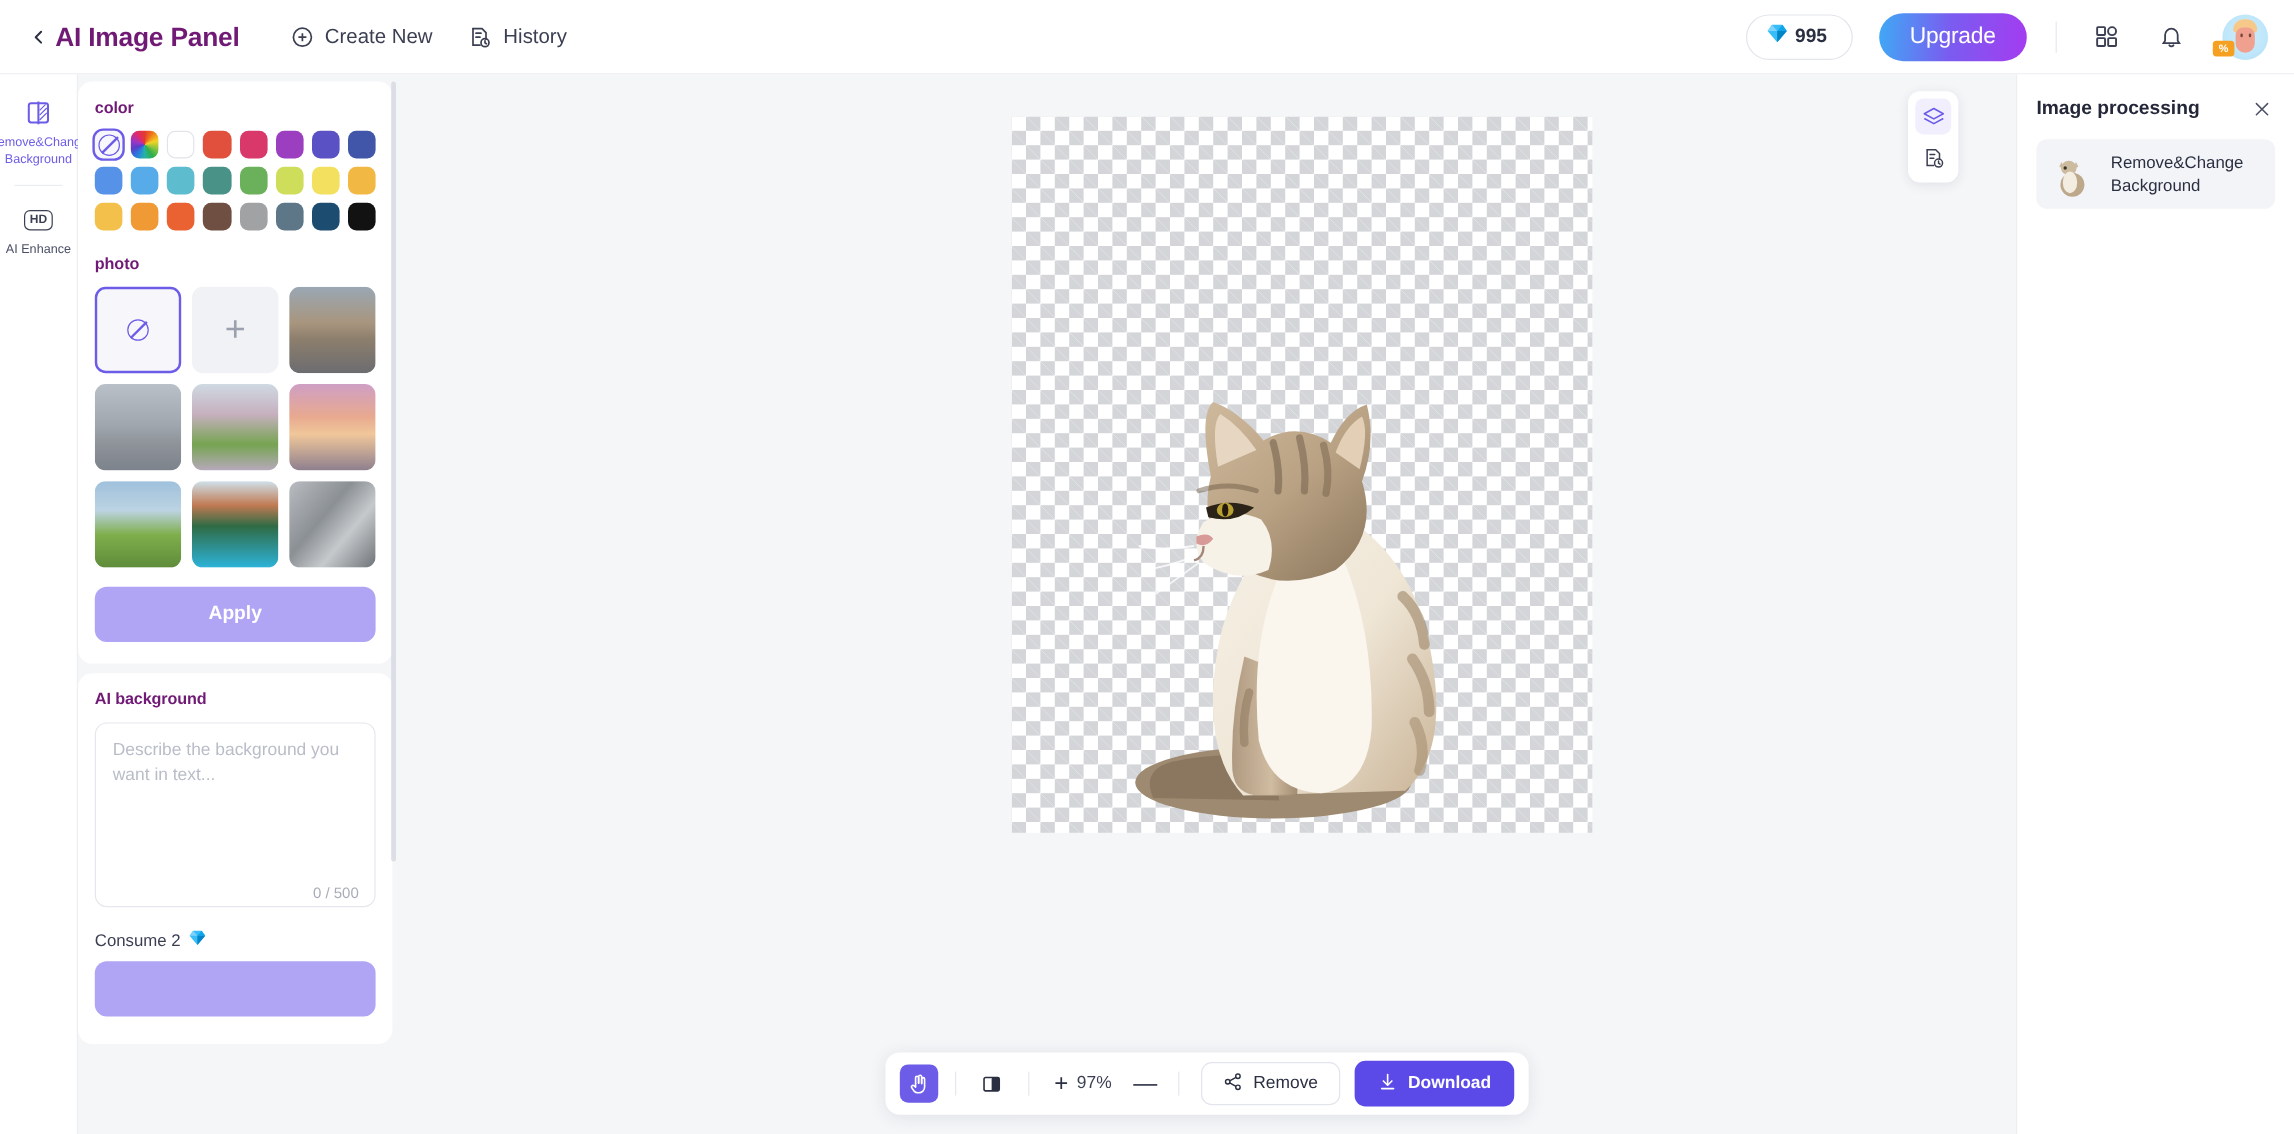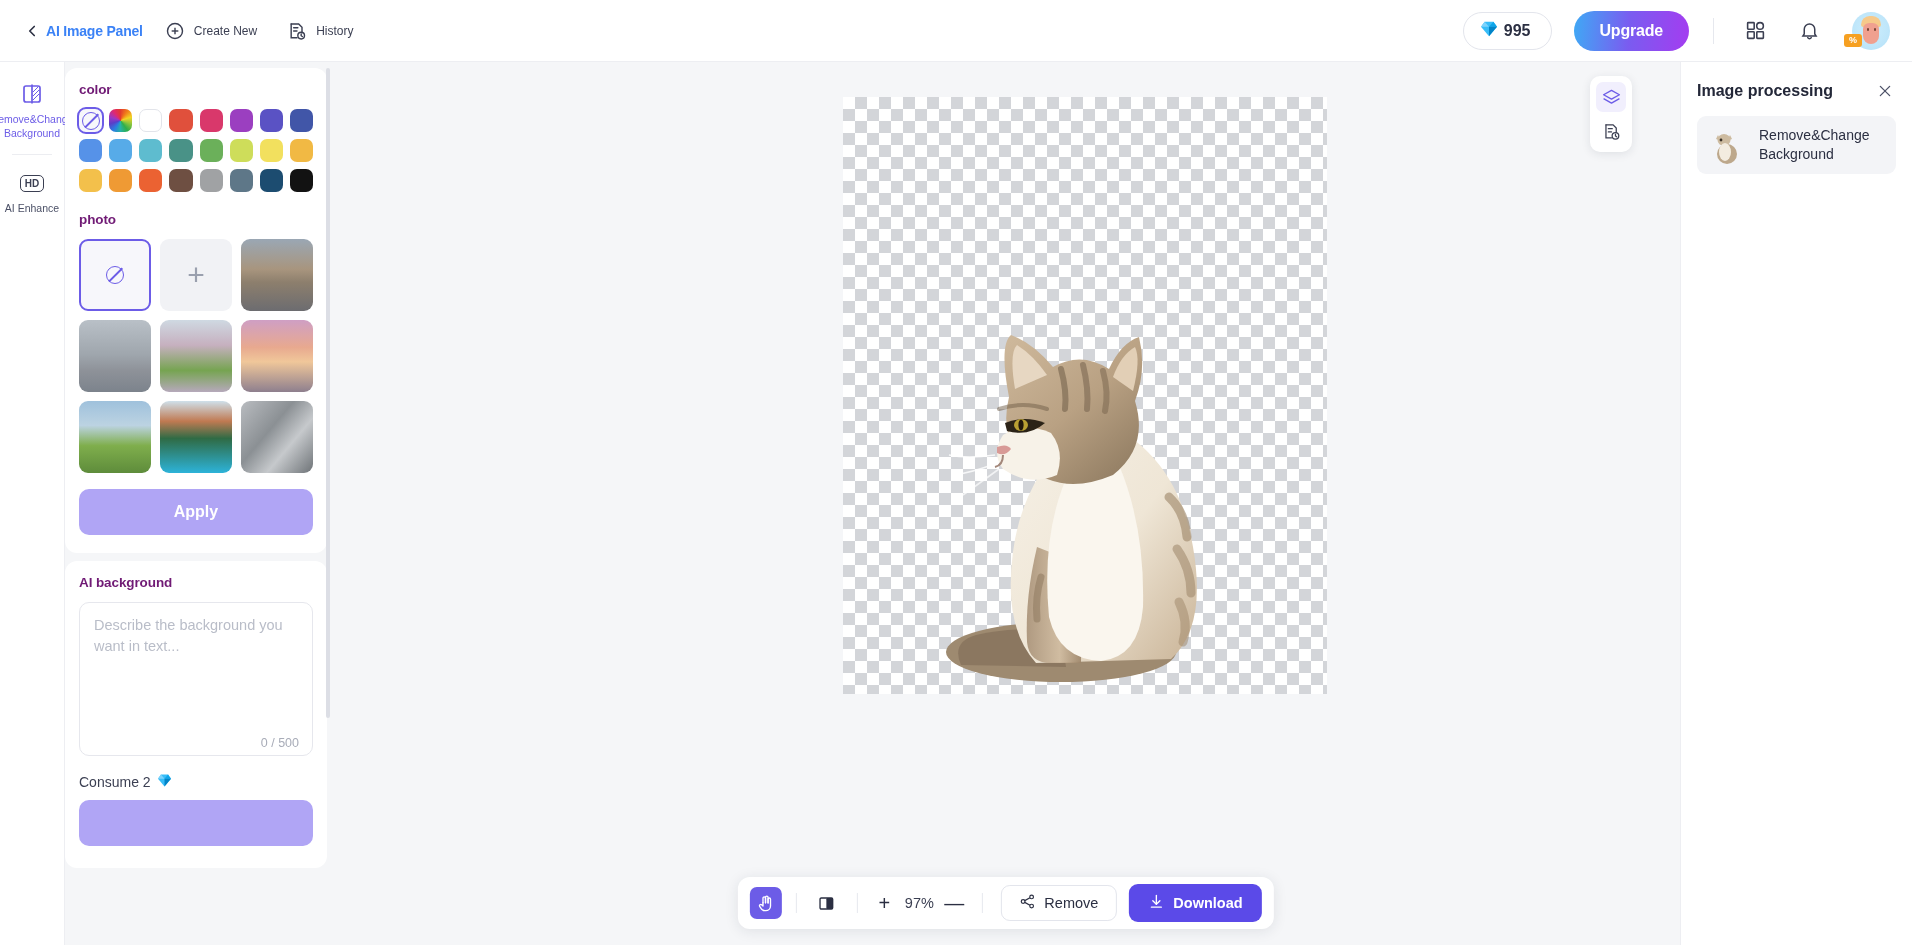--- a/index.html
+++ b/index.html
@@ -16,37 +16,37 @@
   .topbar {
     height: 62px; min-height:62px; background: #ffffff;
     display: flex; align-items: center; padding: 0 22px 0 18px;
     border-bottom: 1px solid #edeef2;
   }
   .tb-left { display: flex; align-items: center; gap: 0; }
   .back-btn {
     width: 28px; height: 28px; display: flex; align-items: center; justify-content: center;
     cursor: pointer; color:#2b2f42;
   }
-  .page-title { font-size: 14px; font-weight: 700; letter-spacing: -0.2px; margin-right: 22px; color:#3b82f6; }
+  .page-title { font-size: 22px; font-weight: 700; letter-spacing: -0.2px; margin-right: 42px; color:#701a75; }
   .tb-action {
-    display: flex; align-items: center; gap: 9px; font-size: 12px; color: #3b3f52;
+    display: flex; align-items: center; gap: 9px; font-size: 17px; color: #3b3f52;
     margin-right: 30px; cursor: pointer; font-weight:400;
   }
   .tb-action svg { display:block; }
   .tb-right { margin-left: auto; display: flex; align-items: center; gap: 0; }
   .credits {
     display: flex; align-items: center; gap: 6px;
     border: 1px solid #e3e5ec; border-radius: 999px; height: 38px; padding: 0 20px 0 16px;
     font-size: 16px; font-weight: 600; color: #2b2f42; cursor: pointer; background:#fff;
   }
   .upgrade-btn {
     margin-left: 22px;
     height: 40px; padding: 0 26px; border-radius: 999px; border: none;
     background: linear-gradient(95deg,#3fa9f5 0%, #7a5cf0 48%, #a43cf0 100%);
-    color: #fff; font-size: 16px; font-weight: 700; cursor: pointer;
+    color: #fff; font-size: 19px; font-weight: 400; cursor: pointer;
     font-family: "Liberation Sans", sans-serif; letter-spacing: -0.2px;
   }
   .tb-div { width:1px; height:26px; background:#e6e8ee; margin: 0 24px; }
   .icon-btn { width: 34px; height: 34px; display:flex; align-items:center; justify-content:center; cursor:pointer; color:#3b3f52; }
   .avatar {
     width: 38px; height: 38px; border-radius: 50%; margin-left: 26px; position: relative;
     background: radial-gradient(circle at 50% 45%, #cdeefc 0%, #bfe6fa 60%, #b0dff7 100%);
     overflow: visible; cursor: pointer; flex: none;
   }
   .av-hair { position:absolute; top:4px; left:9px; width:20px; height:11px; background:#f6c98a; border-radius: 11px 11px 3px 3px; }
@@ -147,21 +147,21 @@
 
   
   .bottombar {
     position:absolute; left:50%; transform: translateX(-50%); bottom: 16px;
     height: 52px; background:#fff; border-radius: 12px; box-shadow: 0 2px 14px rgba(30,35,60,.10);
     display:flex; align-items:center; padding: 0 12px; gap: 0;
   }
   .bb-btn { width:32px; height:32px; border-radius:7px; display:flex; align-items:center; justify-content:center; cursor:pointer; color:#2b2f42; }
   .bb-btn.active { background:#6c5ce7; color:#fff; }
   .bb-div { width:1px; height:20px; background:#e6e8ee; margin: 0 14px; }
-  .zoom-val { font-size: 14.5px; color:#3b3f52; min-width: 44px; text-align:center; }
+  .zoom-val { font-size: 14.5px; color:#3b3f52; min-width: 44px; text-align:left; }
   .zbtn { width:26px; height:26px; display:flex; align-items:center; justify-content:center; cursor:pointer; color:#2b2f42; font-size:20px; }
   .share-btn {
     height: 36px; border:1px solid #e3e5ec; border-radius: 9px; background:#fff; cursor:pointer;
     display:flex; align-items:center; gap:9px; padding: 0 17px; font-size:14.5px; color:#2b2f42;
     font-family:"Liberation Sans", sans-serif; margin-left: 4px;
   }
   .dl-btn {
     height: 38px; border:none; border-radius: 9px; background:#5b4ae8; color:#fff; cursor:pointer;
     display:flex; align-items:center; gap:9px; padding: 0 19px; font-size:14.5px; font-weight:600;
     font-family:"Liberation Sans", sans-serif; margin-left: 12px;

